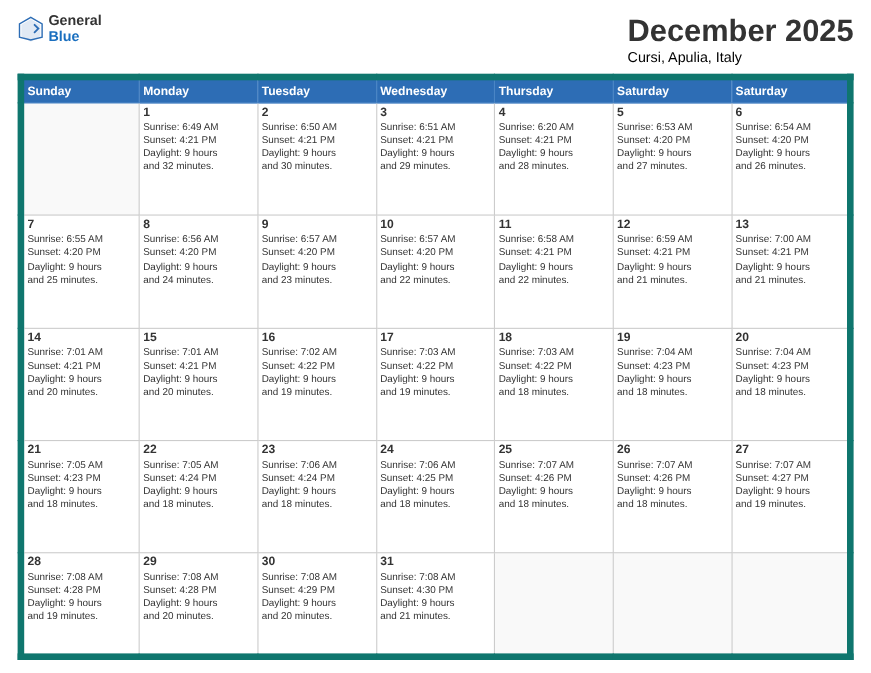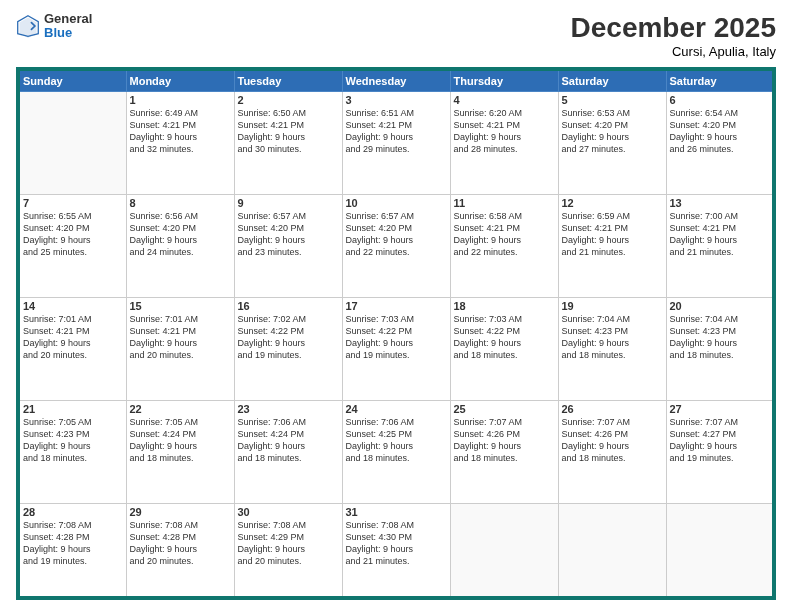--- a/index.html
+++ b/index.html
@@ -35,34 +35,34 @@
       font-weight: bold;
       line-height: 1.1;
     }
     .logo-general { color: #333; }
     .logo-blue { color: #1a6fbf; }
     .logo-icon {
       width: 24px;
       height: 24px;
     }
     .title-block {
-      text-align: right;
+      text-align: left;
     }
     .month-title {
       font-size: 28px;
       font-weight: bold;
       color: #333;
     }
     .location {
       font-size: 13px;
       color: #000000;
     }
     .calendar {
       flex: 1;
-      border: 4px solid #0f766e;
+      border: 6px solid #0f766e;
       border-collapse: collapse;
       width: 100%;
       table-layout: fixed;
     }
     .calendar th {
       background: #2d6db5;
       color: #fff;
       font-size: 11px;
       font-weight: bold;
       padding: 4px 3px;

